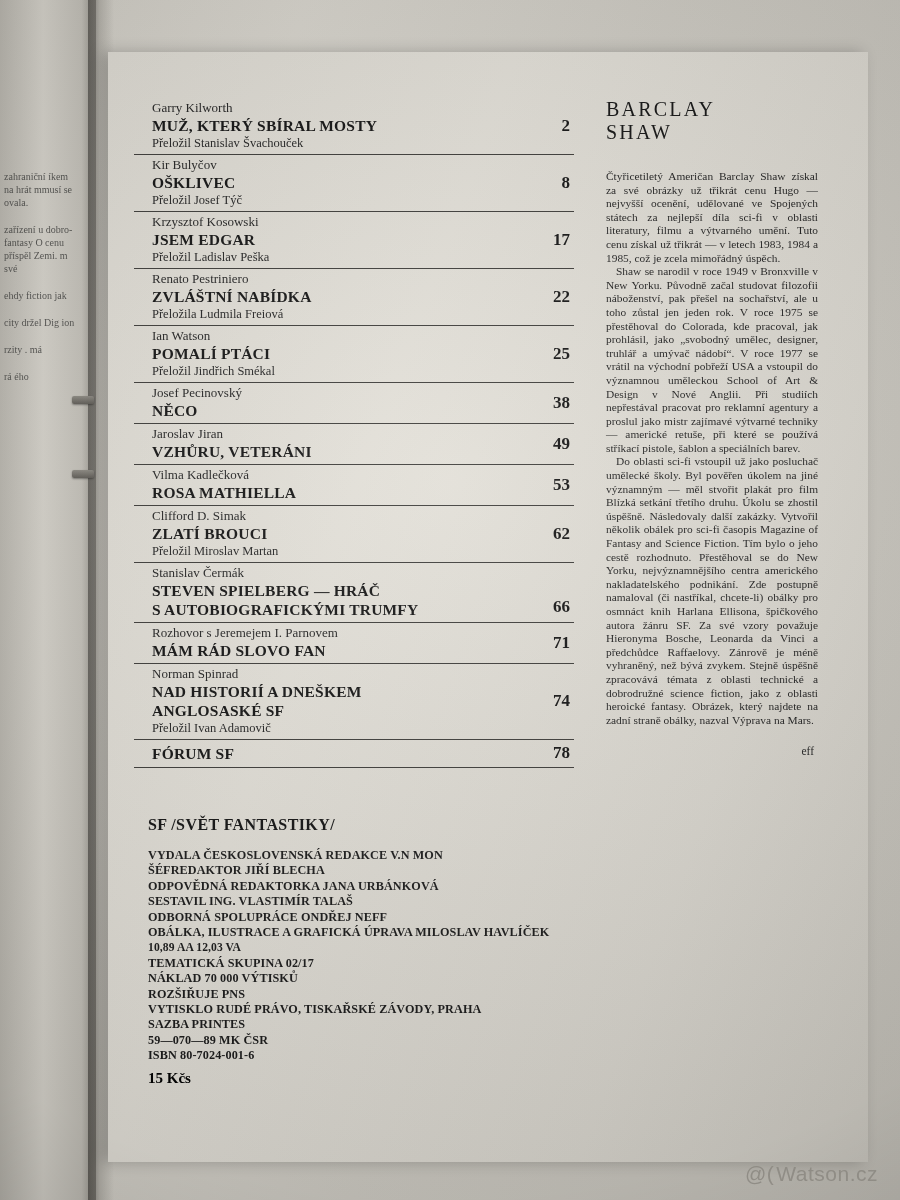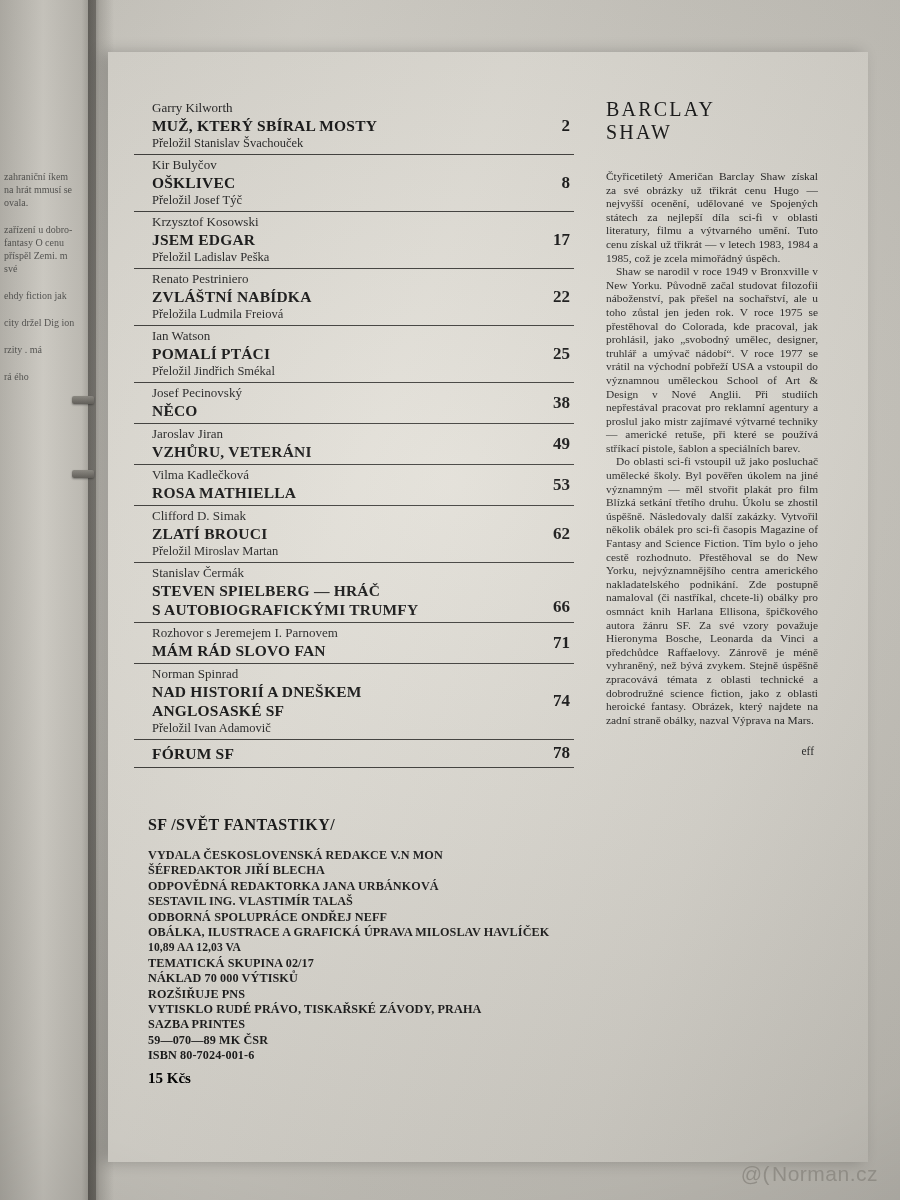--- a/index.html
+++ b/index.html
@@ -388,15 +388,15 @@
         </div>
         <div class="art-sign">eff</div>
       </div>
 
     </div>
   </div>
 
   <div id="vignette"></div>
 
   <div id="watermark">
-    <span class="at">@(</span><span>Norman.cz</span>
+    <span class="at">@(</span><span>Watson.cz</span>
   </div>
 </div>
 
 </body></html>

